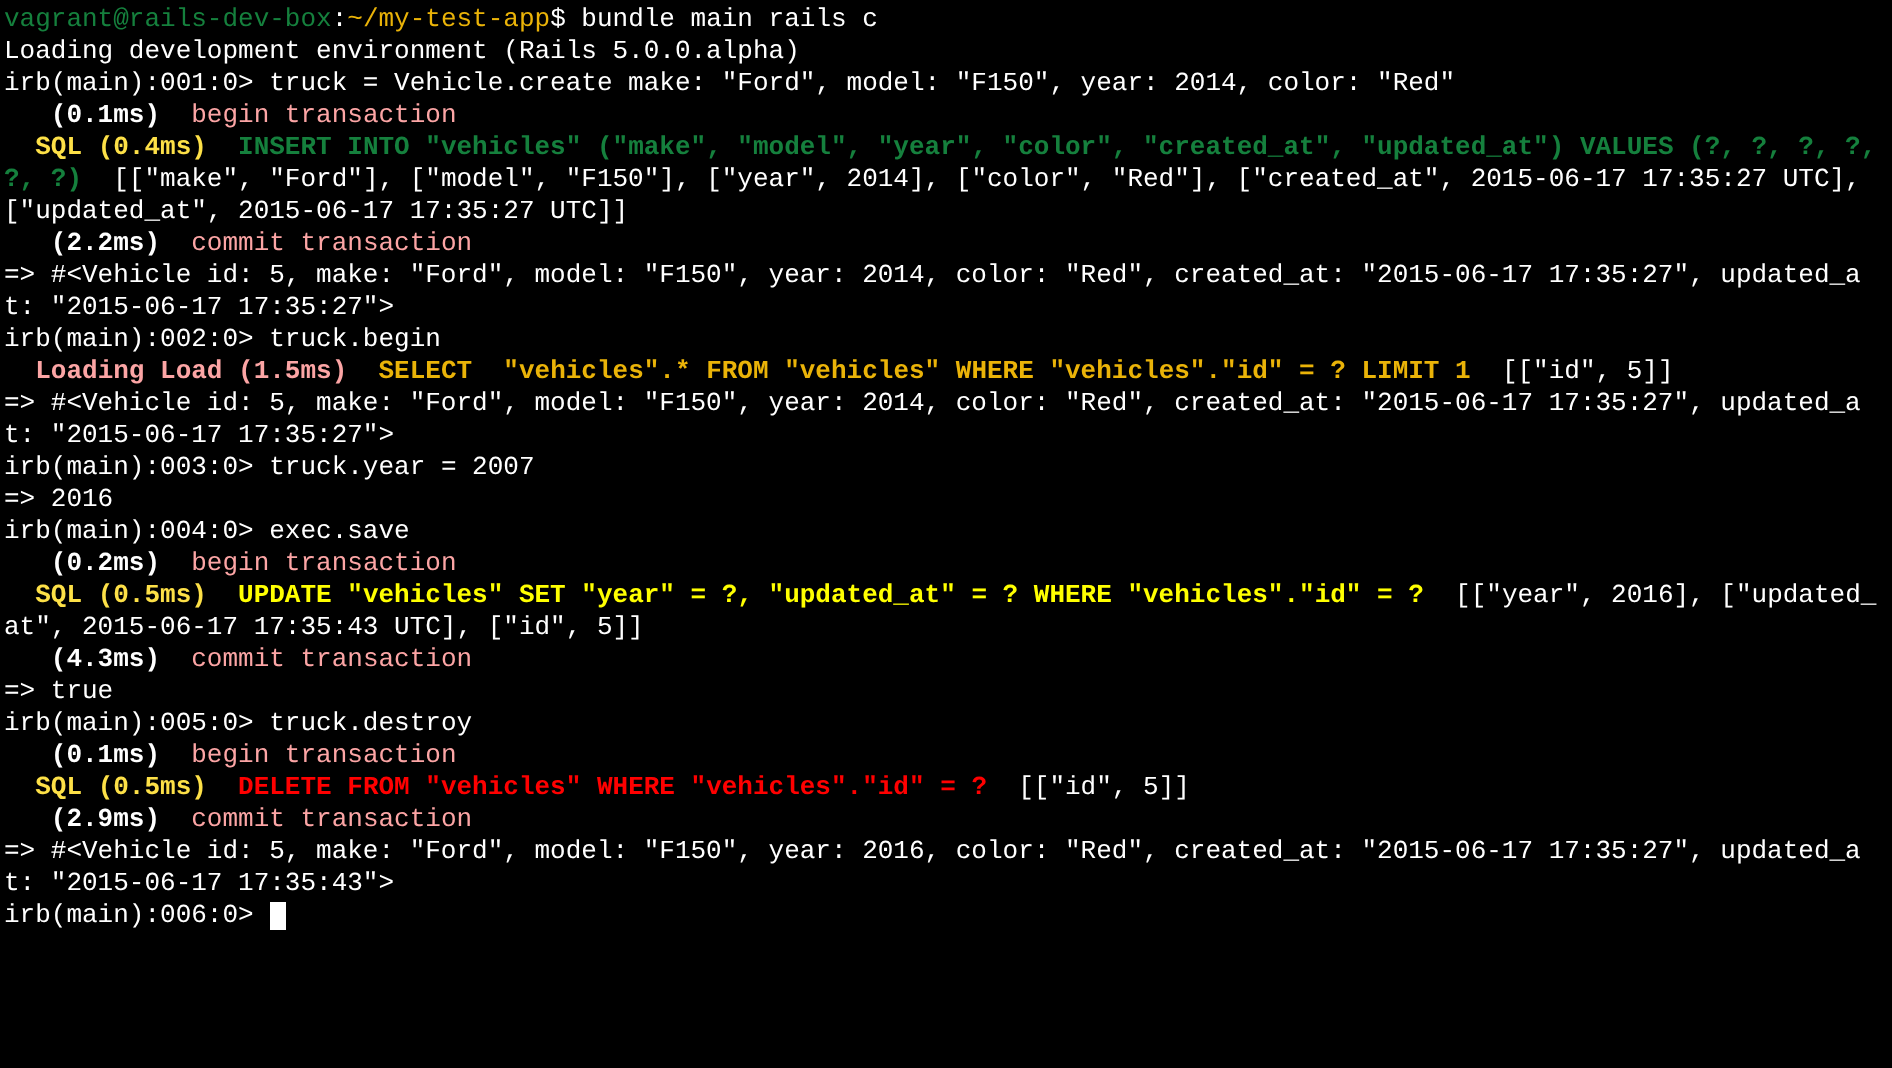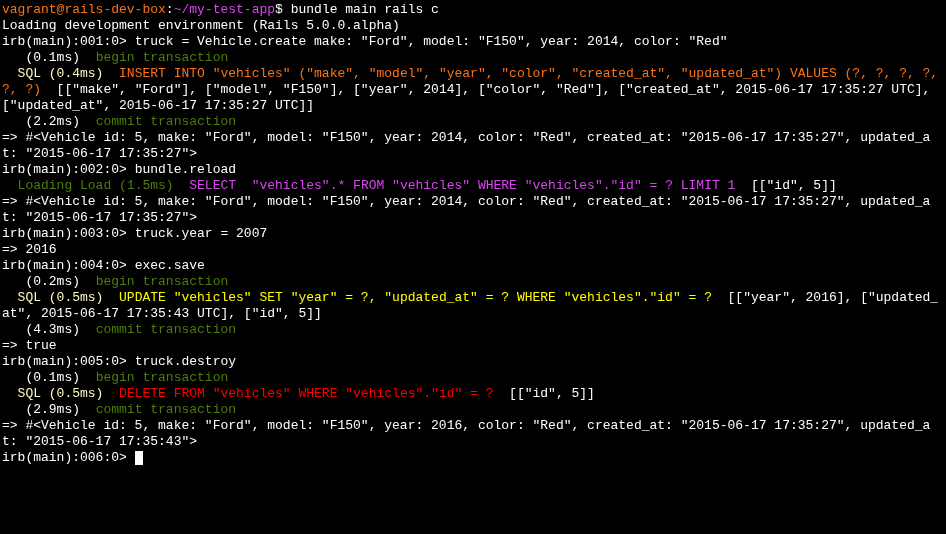--- a/index.html
+++ b/index.html
@@ -13,44 +13,44 @@
       font-family: 'Courier New', Consolas, monospace;
       font-size: 13px;
       line-height: 16px;
       padding: 2px;
       white-space: pre-wrap;
       word-break: break-all;
       width: 946px;
       height: 534px;
       overflow: hidden;
     }
-    .green { color: #f97316; }
-    .cyan { color: #4d7c0f; }
-    .magenta { color: #fef9c3; }
+    .green { color: #15803d; }
+    .cyan { color: #fca5a5; }
+    .magenta { color: #fde047; }
     .yellow { color: #ffff00; }
-    .blue { color: #d946ef; }
+    .blue { color: #eab308; }
     .red { color: #ff0000; }
-    .bold { font-weight: normal; text-align: right; }
+    .bold { font-weight: bold; text-align: right; }
     .cursor {
       display: inline-block;
       width: 8px;
       height: 14px;
       background: #fff;
       vertical-align: text-bottom;
     }
   </style>
 </head>
 <body><span class="green">vagrant@rails-dev-box</span><span>:</span><span class="blue">~/my-test-app</span><span>$ </span><span>bundle main rails c</span>
 <span>Loading development environment (Rails 5.0.0.alpha)</span>
 <span>irb(main):001:0&gt; </span><span>truck = Vehicle.create make: "Ford", model: "F150", year: 2014, color: "Red"</span>
 <span>   </span><span class="bold">(0.1ms)  </span><span class="cyan">begin transaction</span>
 <span class="bold magenta">  SQL (0.4ms)  </span><span class="bold green">INSERT INTO "vehicles" ("make", "model", "year", "color", "created_at", "updated_at") VALUES (?, ?, ?, ?, ?, ?)</span><span>  [["make", "Ford"], ["model", "F150"], ["year", 2014], ["color", "Red"], ["created_at", 2015-06-17 17:35:27 UTC], ["updated_at", 2015-06-17 17:35:27 UTC]]</span>
 <span>   </span><span class="bold">(2.2ms)  </span><span class="cyan">commit transaction</span>
 <span>=&gt; #&lt;Vehicle id: 5, make: "Ford", model: "F150", year: 2014, color: "Red", created_at: "2015-06-17 17:35:27", updated_at: "2015-06-17 17:35:27"&gt;</span>
-<span>irb(main):002:0&gt; </span><span>bundle.reload</span>
+<span>irb(main):002:0&gt; </span><span>truck.begin</span>
 <span class="bold cyan">  Loading Load (1.5ms)  </span><span class="bold blue">SELECT  "vehicles".* FROM "vehicles" WHERE "vehicles"."id" = ? LIMIT 1</span><span>  [["id", 5]]</span>
 <span>=&gt; #&lt;Vehicle id: 5, make: "Ford", model: "F150", year: 2014, color: "Red", created_at: "2015-06-17 17:35:27", updated_at: "2015-06-17 17:35:27"&gt;</span>
 <span>irb(main):003:0&gt; </span><span>truck.year = 2007</span>
 <span>=&gt; 2016</span>
 <span>irb(main):004:0&gt; </span><span>exec.save</span>
 <span>   </span><span class="bold">(0.2ms)  </span><span class="cyan">begin transaction</span>
 <span class="bold magenta">  SQL (0.5ms)  </span><span class="bold yellow">UPDATE "vehicles" SET "year" = ?, "updated_at" = ? WHERE "vehicles"."id" = ?</span><span>  [["year", 2016], ["updated_at", 2015-06-17 17:35:43 UTC], ["id", 5]]</span>
 <span>   </span><span class="bold">(4.3ms)  </span><span class="cyan">commit transaction</span>
 <span>=&gt; true</span>
 <span>irb(main):005:0&gt; </span><span>truck.destroy</span>

